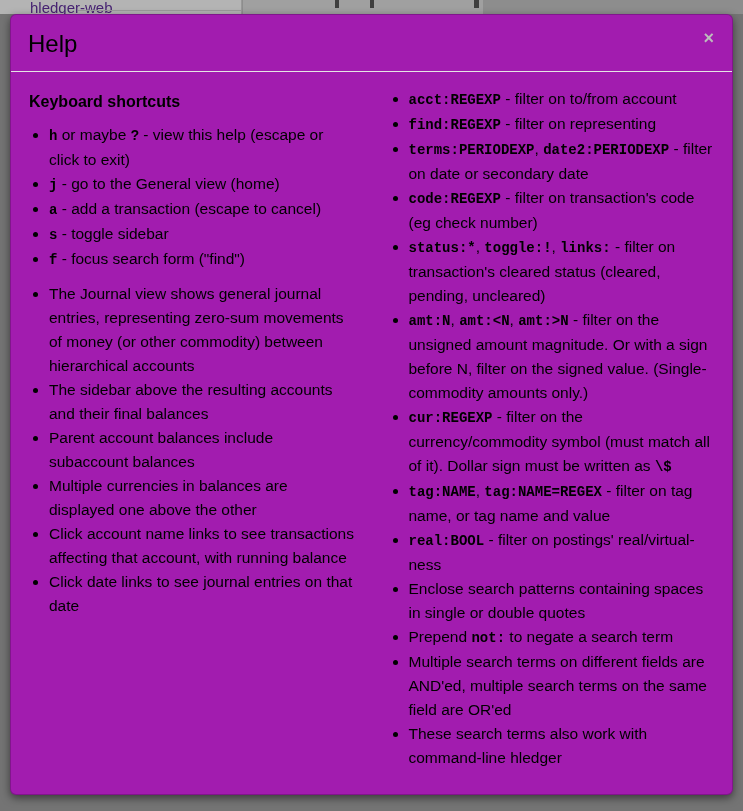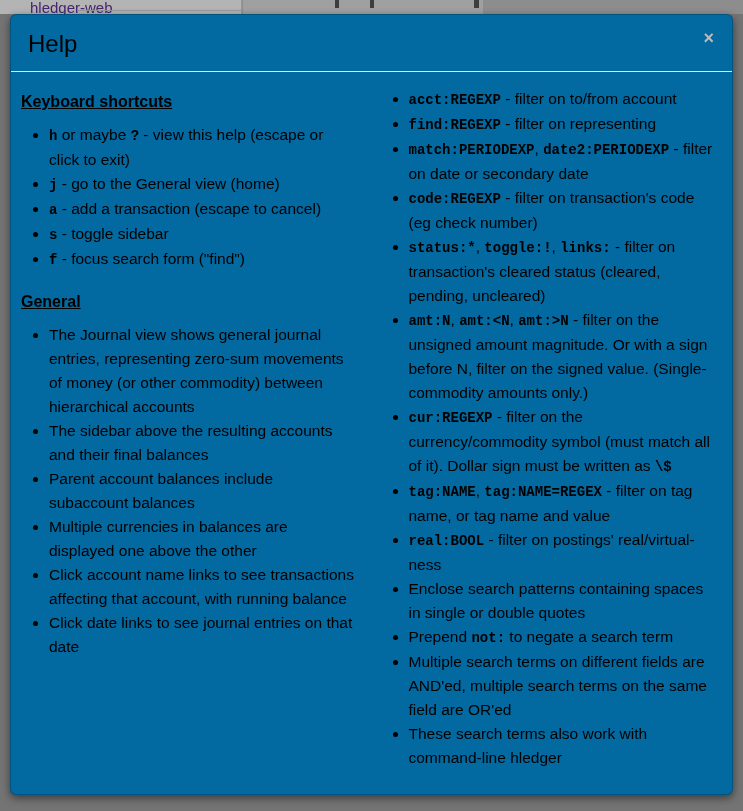--- a/index.html
+++ b/index.html
@@ -33,21 +33,21 @@
     background: #9a9a9a;
   }
   .bg-mark { position: absolute; top: 0; width: 4px; height: 8px; background: #3e3e3e; }
   .bg-mark.m1 { left: 335px; }
   .bg-mark.m2 { left: 370px; }
   .bg-mark.m3 { left: 474px; width: 5px; }
 
   
   .modal {
     position: absolute; left: 10px; top: 14px; width: 723px; height: 781px;
-    background: #0369a1;
+    background: #a21caf;
     border: 1px solid rgba(0,0,0,0.2);
     border-radius: 6px;
     box-shadow: 0 3px 9px rgba(0,0,0,0.5);
     overflow: hidden;
   }
   .modal-header {
     position: relative;
     padding: 16px 16px 14px 17px;
     border-bottom: 1px solid #e5e5e5;
   }
@@ -59,21 +59,21 @@
     background: none; border: none; cursor: pointer;
     font-size: 18px; font-weight: bold; color: #bcbcbc;
     line-height: 14px; padding: 0;
     font-family: "Liberation Sans", sans-serif;
   }
   .modal-body { padding: 15px 1px; }
   .row { display: flex; }
   .col { width: 50%; padding: 0 15px 0 9px; }
   .section-heading {
     font-size: 16px; font-weight: bold; color: #000;
-    margin: 20px 0 11px 0; line-height: 20px; text-decoration: underline;
+    margin: 20px 0 11px 8px; line-height: 20px;
   }
   .section-heading.first { margin-top: 5px; }
   ul.help-list { margin: 0 0 10px 0; padding-left: 28px; list-style: disc; }
   ul.help-list li {
     font-size: 15.5px; line-height: 24px; color: #000;
   }
   ul.help-list li code {
     font-family: "Liberation Mono", "DejaVu Sans Mono", monospace;
     font-weight: bold; font-size: 14px; color: #000;
   }
@@ -101,35 +101,34 @@
     <div class="row">
       <div class="col">
         <h3 class="section-heading first">Keyboard shortcuts</h3>
         <ul class="help-list">
             <li><code>h</code><span> or maybe </span><code>?</code><span> - view this help (escape or click to exit)</span></li>
             <li><code>j</code><span> - go to the General view (home)</span></li>
             <li><code>a</code><span> - add a transaction (escape to cancel)</span></li>
             <li><code>s</code><span> - toggle sidebar</span></li>
             <li><code>f</code><span> - focus search form ("find")</span></li>
           </ul>
-        <h3 class="section-heading">General</h3>
         <ul class="help-list">
             <li><span>The Journal view shows general journal entries, representing zero-sum movements of money (or other commodity) between hierarchical accounts</span></li>
             <li><span>The sidebar above the resulting accounts and their final balances</span></li>
             <li><span>Parent account balances include subaccount balances</span></li>
             <li><span>Multiple currencies in balances are displayed one above the other</span></li>
             <li><span>Click account name links to see transactions affecting that account, with running balance</span></li>
             <li><span>Click date links to see journal entries on that date</span></li>
           </ul>
       </div>
       <div class="col">
         <ul class="help-list">
             <li><code>acct:REGEXP</code><span> - filter on to/from account</span></li>
             <li><code>find:REGEXP</code><span> - filter on representing</span></li>
-            <li><code>match:PERIODEXP</code><span>, </span><code>date2:PERIODEXP</code><span> - filter on date or secondary date</span></li>
+            <li><code>terms:PERIODEXP</code><span>, </span><code>date2:PERIODEXP</code><span> - filter on date or secondary date</span></li>
             <li><code>code:REGEXP</code><span> - filter on transaction's code (eg check number)</span></li>
             <li><code>status:*</code><span>, </span><code>toggle:!</code><span>, </span><code>links:</code><span> - filter on transaction's cleared status (cleared, pending, uncleared)</span></li>
             <li><code>amt:N</code><span>, </span><code>amt:&lt;N</code><span>, </span><code>amt:&gt;N</code><span> - filter on the unsigned amount magnitude. Or with a sign before N, filter on the signed value. (Single-commodity amounts only.)</span></li>
             <li><code>cur:REGEXP</code><span> - filter on the currency/commodity symbol (must match all of it). Dollar sign must be written as </span><code>\$</code></li>
             <li><code>tag:NAME</code><span>, </span><code>tag:NAME=REGEX</code><span> - filter on tag name, or tag name and value</span></li>
             <li><code>real:BOOL</code><span> - filter on postings' real/virtual-ness</span></li>
             <li><span>Enclose search patterns containing spaces in single or double quotes</span></li>
             <li><span>Prepend </span><code>not:</code><span> to negate a search term</span></li>
             <li><span>Multiple search terms on different fields are AND'ed, multiple search terms on the same field are OR'ed</span></li>
             <li><span>These search terms also work with command-line hledger</span></li>

